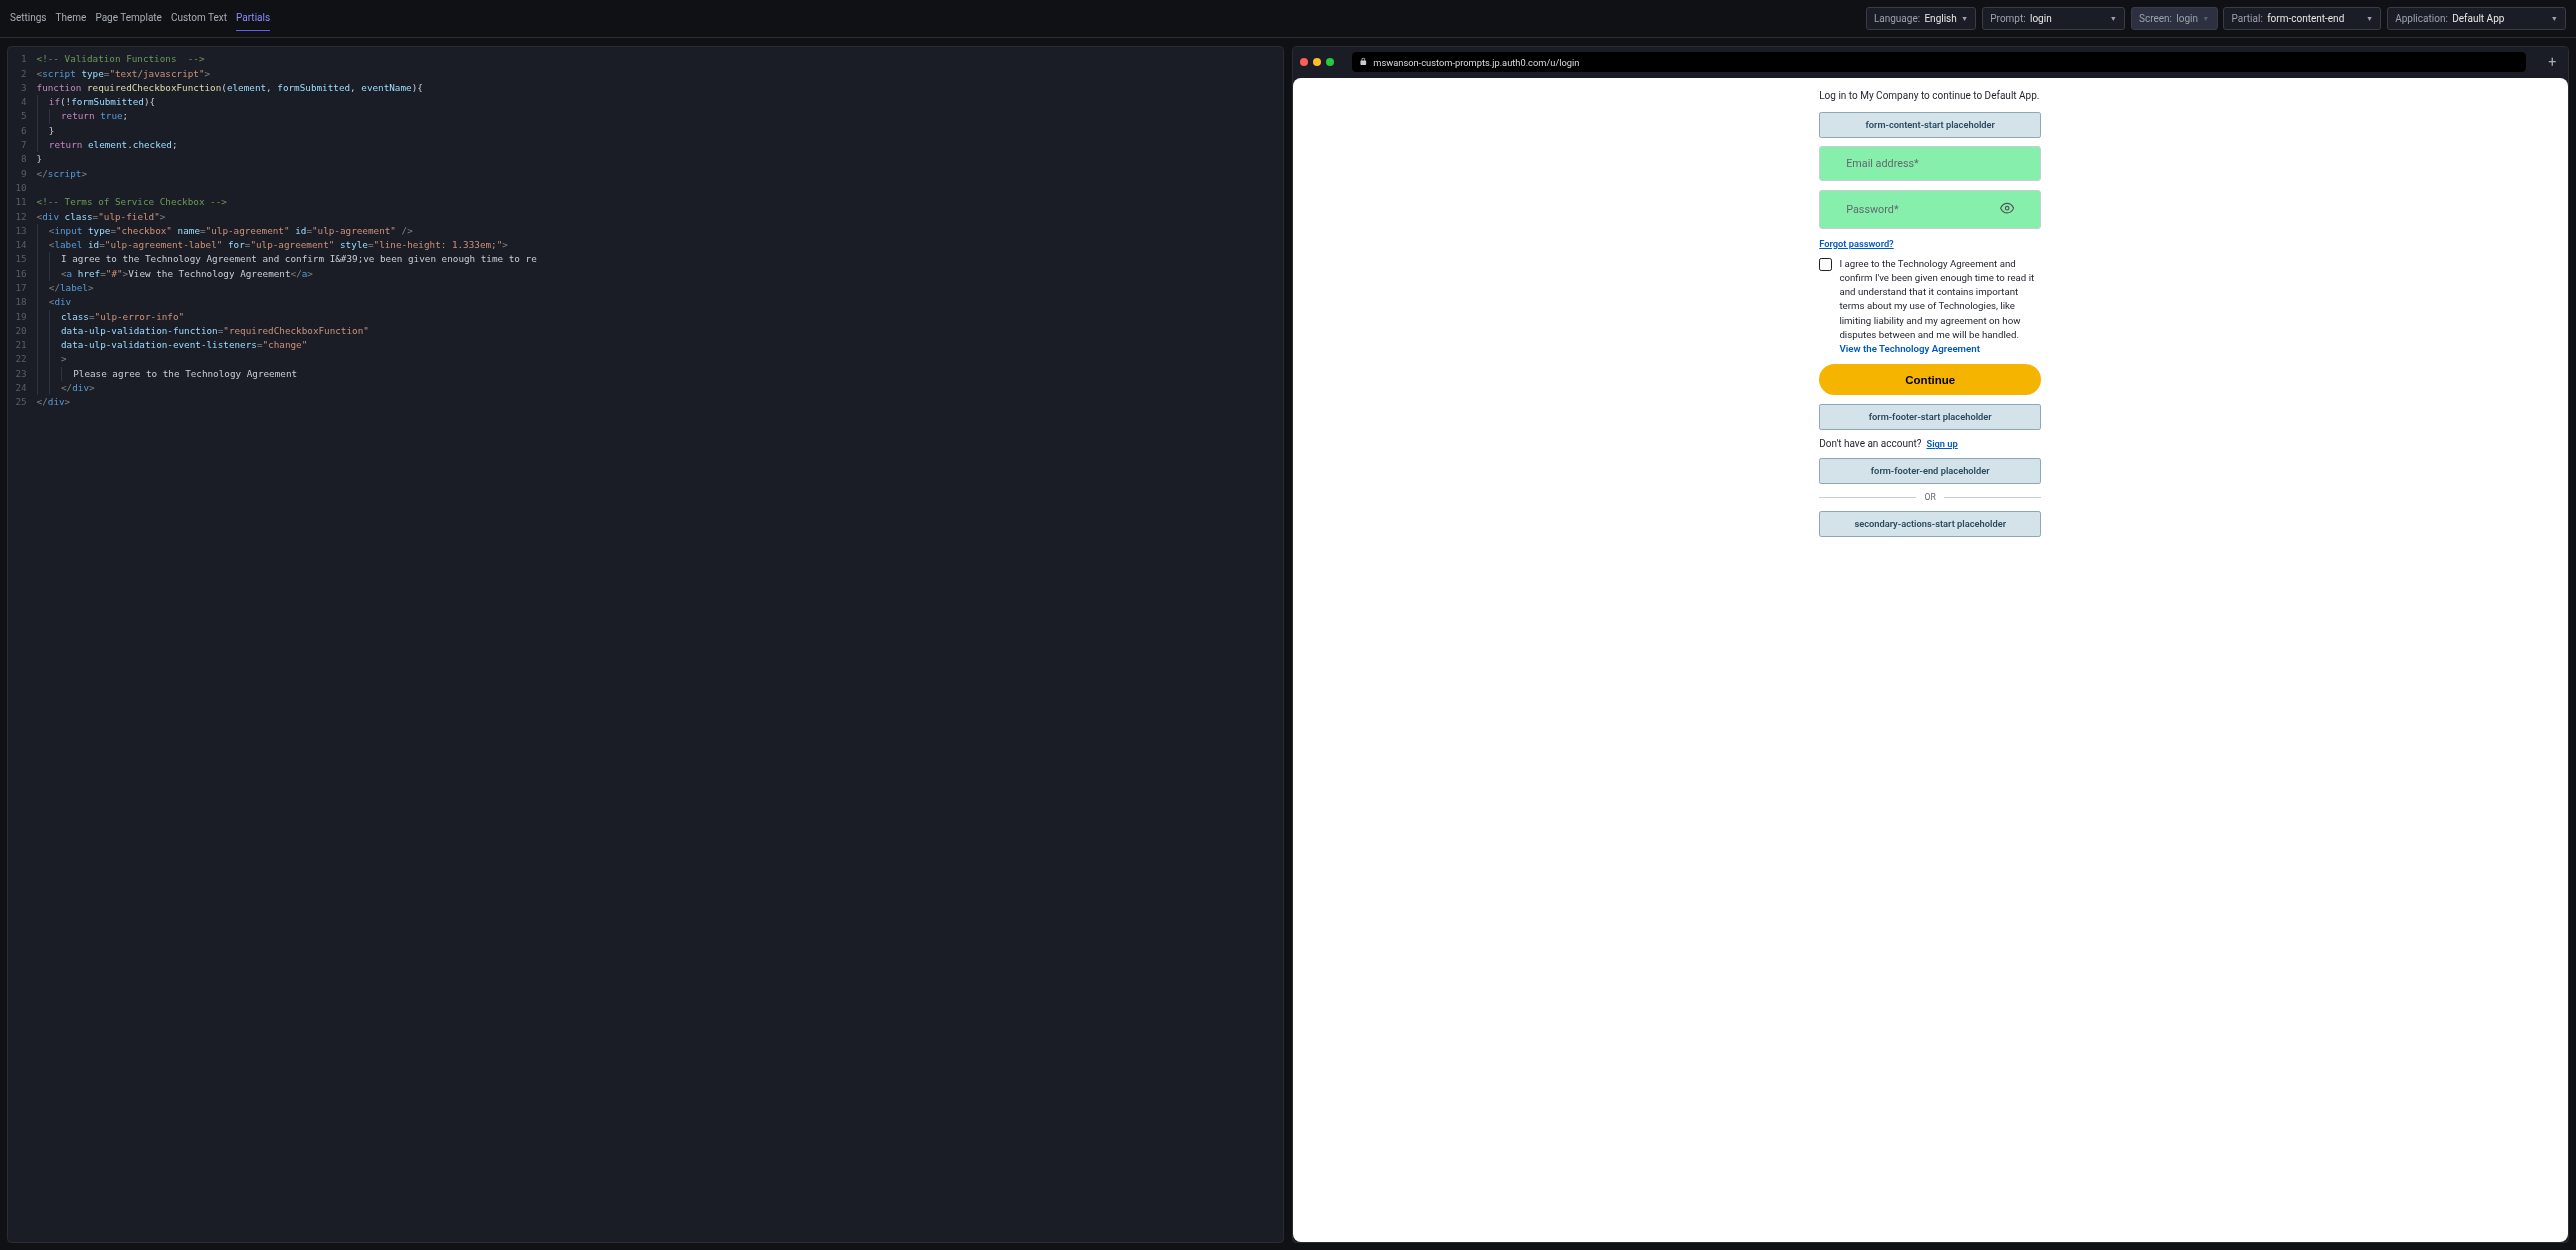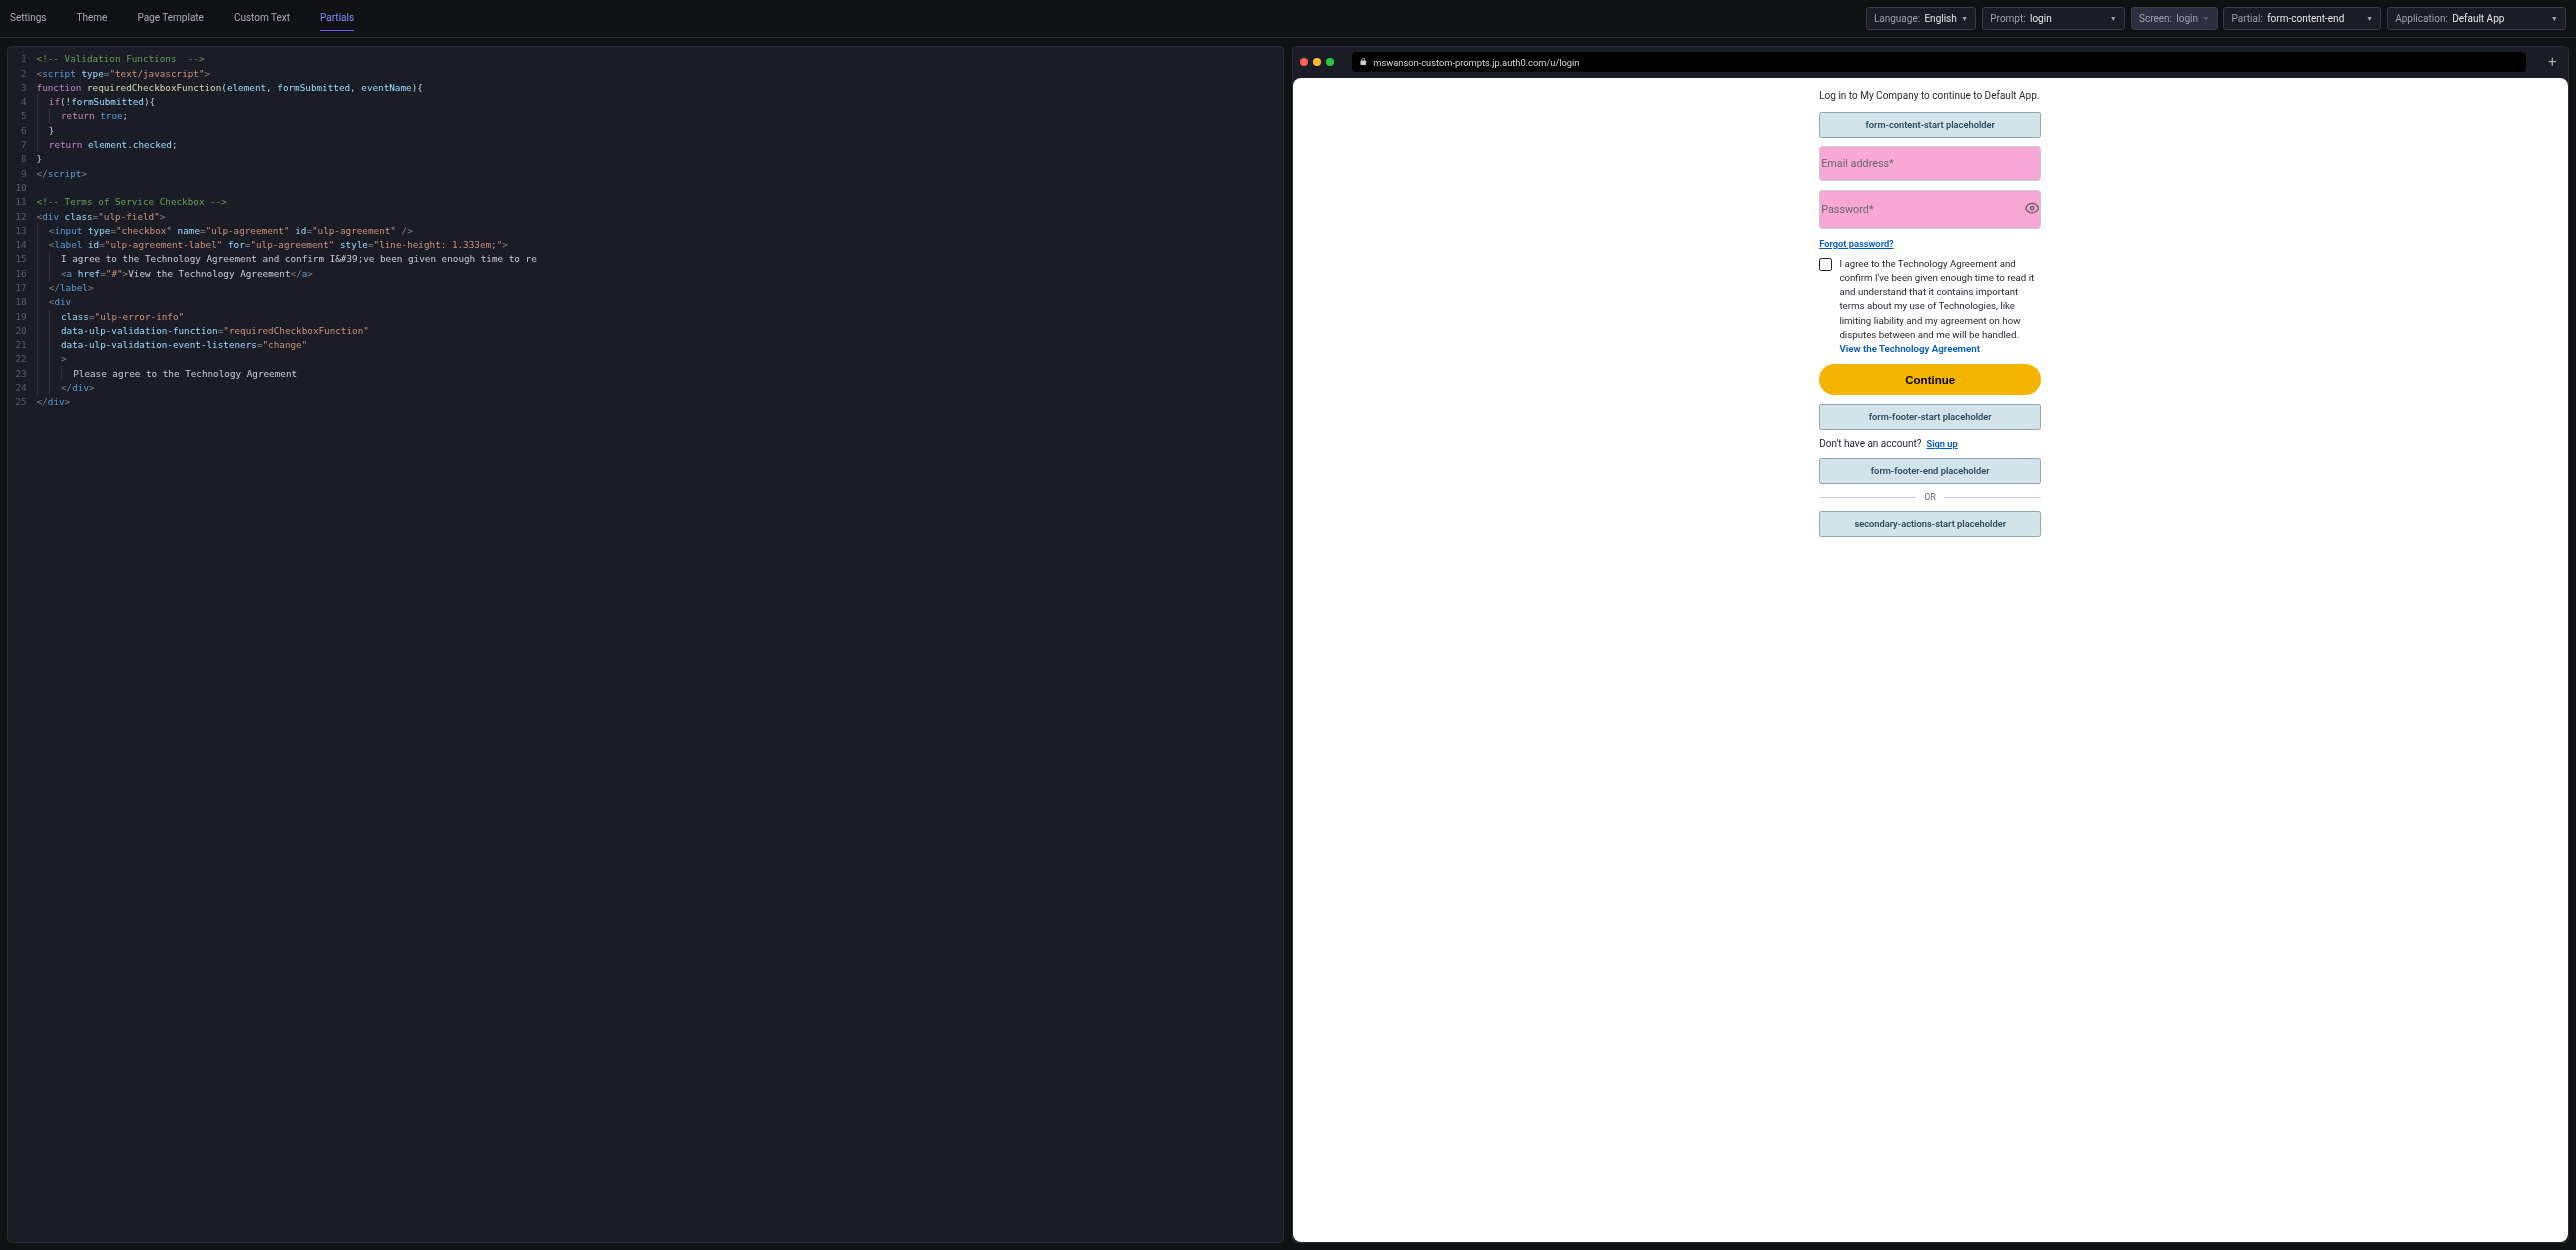--- a/index.html
+++ b/index.html
@@ -17,21 +17,21 @@
 }
 .topbar {
   display: flex;
   align-items: center;
   padding: 7.2px 10px;
   gap: 5.7px;
   border-bottom: 0.7px solid #2a2d36;
 }
 .tabs {
   display: flex;
-  gap: 30px;
+  gap: 9px;
   flex: 0 0 auto;
   margin-right: auto;
 }
 .tab {
   color: #a9adb8;
   padding: 4.3px 0 7.2px;
   cursor: pointer;
   font-size: 10px;
 }
 .tab.active {
@@ -164,26 +164,26 @@
   text-align: center;
   padding: 6.5px;
   font-size: 9.3px;
   font-weight: 600;
   color: #2a4a5d;
   border-radius: 2.2px;
 }
 .field {
   border: 0.7px solid #c9cdd8;
   border-radius: 2.9px;
-  padding: 10px 1px;
+  padding: 10px 26px;
   color: #65676e;
   font-size: 10.8px;
   display: flex;
   align-items: center;
-  background: #f9a8d4;
+  background: #86efac;
 }
 .field .eye { margin-left: auto; color: #555; }
 .link { color: #0059c1; text-decoration: underline; font-weight: 600; font-size: 9.3px; cursor: pointer; }
 .chk-row { display: flex; gap: 7.2px; align-items: flex-start; }
 .chk {
   width: 13px; height: 13px; border: 1.1px solid #1e212a; border-radius: 2.2px; flex-shrink: 0; margin-top: 0.7px;
   cursor: pointer;
 }
 .chk-text { font-size: 9.7px; line-height: 1.45; color: #1e212a; }
 .chk-text a { color: #0059c1; font-weight: 600; text-decoration: none; }

